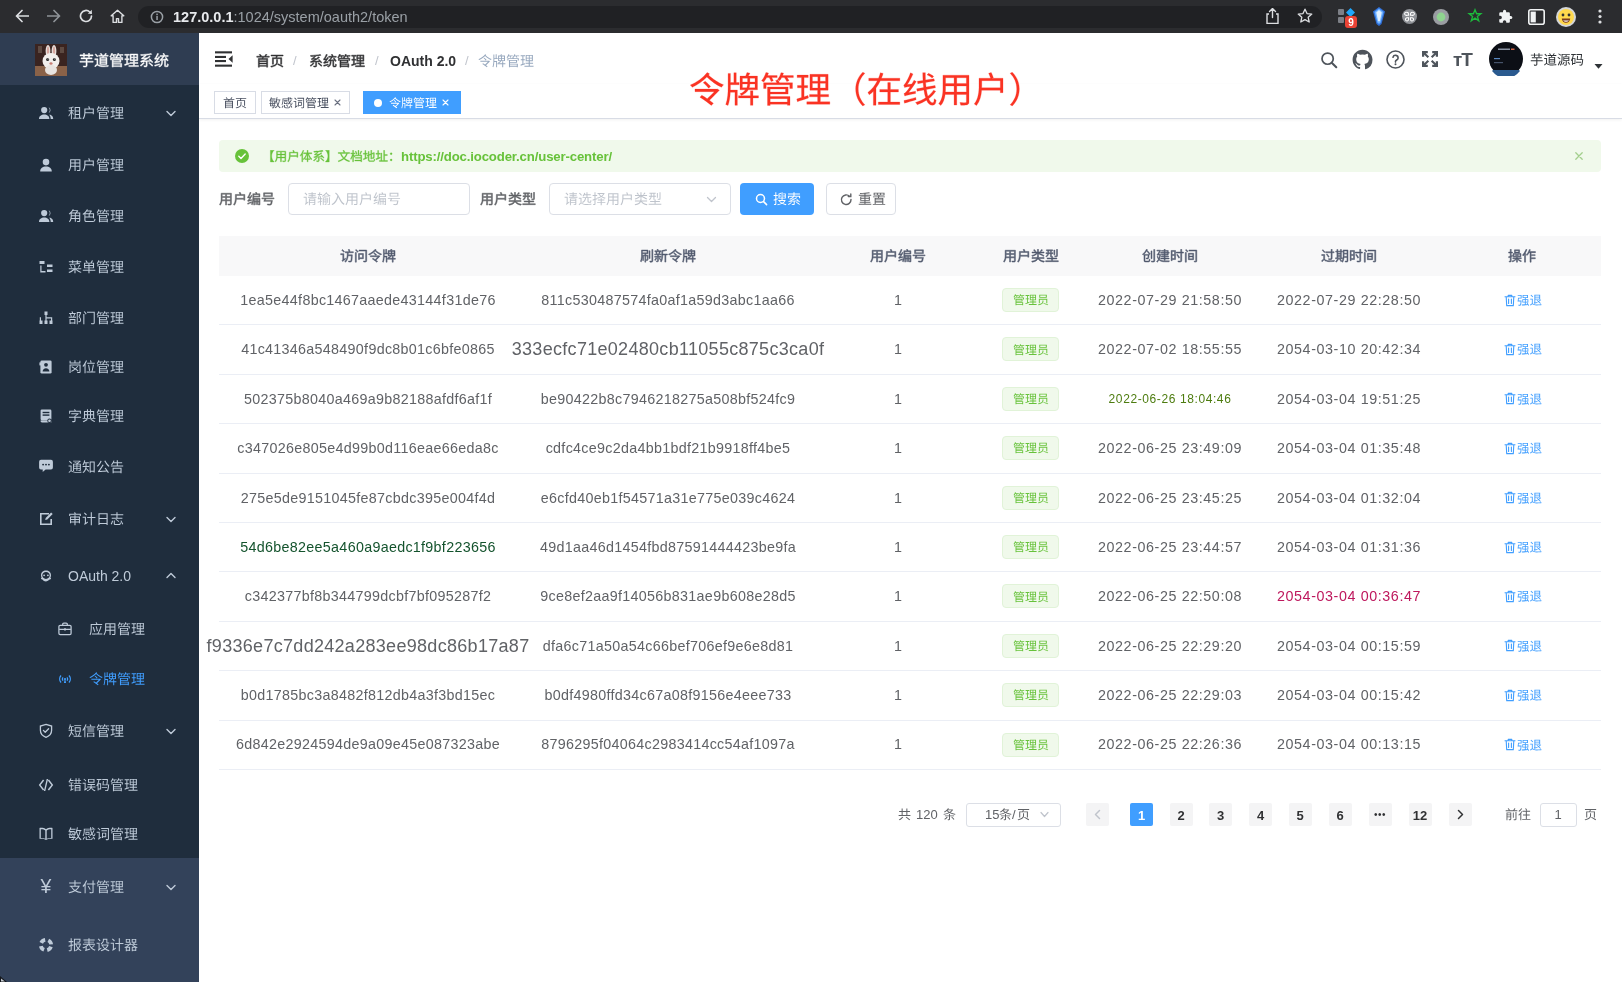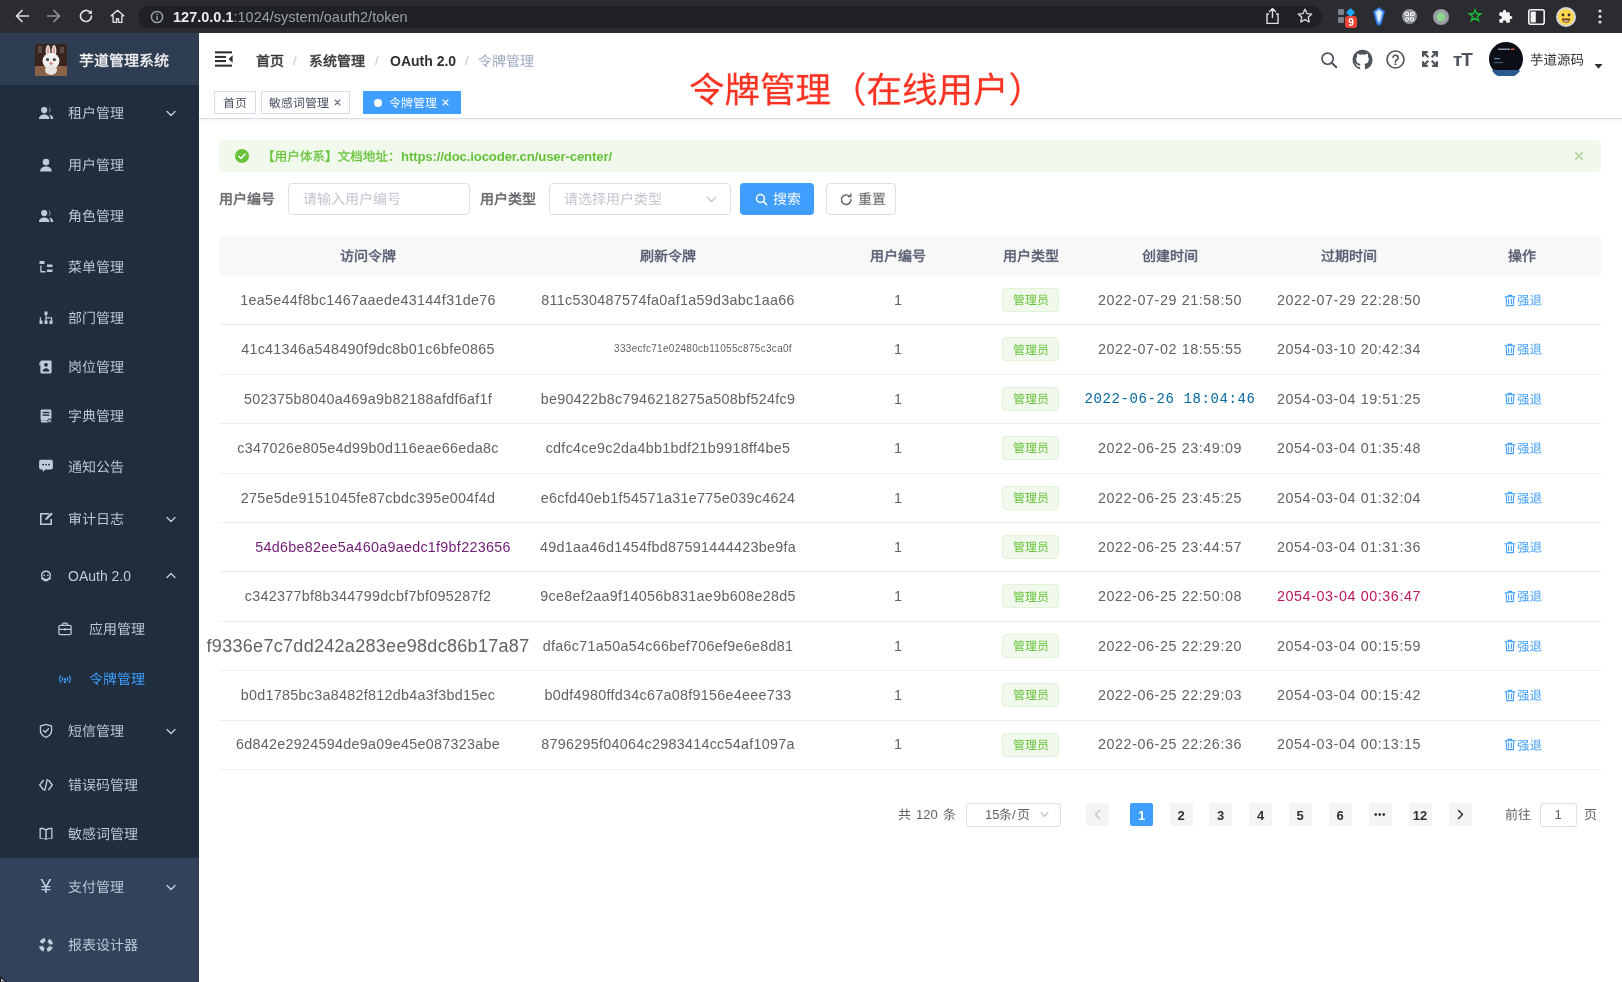--- a/index.html
+++ b/index.html
@@ -685,21 +685,21 @@
     <path d="M1 2.8h10M4.2 2.8V1.4h3.6v1.4M2.2 2.8l.5 8.8h6.6l.5-8.8M4.6 5v4.4M7.4 5v4.4" fill="none" stroke="#409eff" stroke-width="1.1" stroke-linecap="round" stroke-linejoin="round"></path>
   </svg>
 <svg style="position:absolute;left:1516.5px;top:293.9px;" width="25.0" height="15" viewBox="0 0 25.0 15">
     <g fill="#409eff">
       <use href="#u5F3A" transform="matrix(0.01250,0,0,-0.01250,0.00,10.75)"></use>
       <use href="#u9000" transform="matrix(0.01250,0,0,-0.01250,12.50,10.75)"></use>
     </g>
   </svg>
 <div style="position:absolute;left:219.0px;top:373.8px;width:1382.0px;height:1.0px;background:#ebeef5;"></div>
 <span style="position:absolute;font-family:Liberation Sans,sans-serif;font-size:14.3px;line-height:14.3px;color:#606266;font-weight:400;white-space:pre;left:368.0px;transform:translateX(-50%);top:342.2px;letter-spacing:0.30px;">41c41346a548490f9dc8b01c6bfe0865</span>
-<span style="position:absolute;font-family:Liberation Sans,sans-serif;font-size:10px;line-height:14.3px;color:#606266;font-weight:400;white-space:pre;left:668.0px;transform:translateX(-50%);top:342.2px;letter-spacing:0.30px;margin-left:35px;">333ecfc71e02480cb11055c875c3ca0f</span>
+<span style="position:absolute;font-family:Liberation Sans,sans-serif;font-size:18px;line-height:14.3px;color:#606266;font-weight:400;white-space:pre;left:668.0px;transform:translateX(-50%);top:342.2px;letter-spacing:0.30px;">333ecfc71e02480cb11055c875c3ca0f</span>
 <span style="position:absolute;font-family:Liberation Sans,sans-serif;font-size:14.3px;line-height:14.3px;color:#606266;font-weight:400;white-space:pre;left:898.0px;transform:translateX(-50%);top:342.2px;">1</span>
 <div style="position:absolute;left:1002.0px;top:337.4px;width:57.0px;height:24.0px;background:#f0f9eb;border:1px solid #e1f3d8;border-radius:4px;box-sizing:border-box;"></div>
 <svg style="position:absolute;left:1012.5px;top:343.5px;" width="36.0" height="15" viewBox="0 0 36.0 15">
     <g fill="#67c23a">
       <use href="#u7BA1" transform="matrix(0.01200,0,0,-0.01200,0.00,10.32)"></use>
       <use href="#u7406" transform="matrix(0.01200,0,0,-0.01200,12.00,10.32)"></use>
       <use href="#u5458" transform="matrix(0.01200,0,0,-0.01200,24.00,10.32)"></use>
     </g>
   </svg>
 <span style="position:absolute;font-family:Liberation Sans,sans-serif;font-size:14.3px;line-height:14.3px;color:#606266;font-weight:400;white-space:pre;left:1170.0px;transform:translateX(-50%);top:342.2px;letter-spacing:0.60px;">2022-07-02 18:55:55</span>
@@ -718,21 +718,21 @@
 <span style="position:absolute;font-family:Liberation Sans,sans-serif;font-size:14.3px;line-height:14.3px;color:#606266;font-weight:400;white-space:pre;left:668.0px;transform:translateX(-50%);top:391.7px;letter-spacing:0.30px;">be90422b8c7946218275a508bf524fc9</span>
 <span style="position:absolute;font-family:Liberation Sans,sans-serif;font-size:14.3px;line-height:14.3px;color:#606266;font-weight:400;white-space:pre;left:898.0px;transform:translateX(-50%);top:391.7px;">1</span>
 <div style="position:absolute;left:1002.0px;top:386.8px;width:57.0px;height:24.0px;background:#f0f9eb;border:1px solid #e1f3d8;border-radius:4px;box-sizing:border-box;"></div>
 <svg style="position:absolute;left:1012.5px;top:392.9px;" width="36.0" height="15" viewBox="0 0 36.0 15">
     <g fill="#67c23a">
       <use href="#u7BA1" transform="matrix(0.01200,0,0,-0.01200,0.00,10.32)"></use>
       <use href="#u7406" transform="matrix(0.01200,0,0,-0.01200,12.00,10.32)"></use>
       <use href="#u5458" transform="matrix(0.01200,0,0,-0.01200,24.00,10.32)"></use>
     </g>
   </svg>
-<span style="position:absolute;font-family:Liberation Mono, monospace;font-size:14px;line-height:14.3px;color:#0369a1;font-weight:400;white-space:pre;left:1170.0px;transform:translateX(-50%);top:391.7px;letter-spacing:0.60px;">2022-06-26 18:04:46</span>
+<span style="position:absolute;font-family:Liberation Sans, sans-serif;font-size:12px;line-height:14.3px;color:#4d7c0f;font-weight:400;white-space:pre;left:1170.0px;transform:translateX(-50%);top:391.7px;letter-spacing:0.60px;">2022-06-26 18:04:46</span>
 <span style="position:absolute;font-family:Liberation Sans,sans-serif;font-size:14.3px;line-height:14.3px;color:#606266;font-weight:400;white-space:pre;left:1349.0px;transform:translateX(-50%);top:391.7px;letter-spacing:0.60px;">2054-03-04 19:51:25</span>
 <svg style="position:absolute;left:1503.5px;top:392.3px" width="12" height="13" viewBox="0 0 12 13">
     <path d="M1 2.8h10M4.2 2.8V1.4h3.6v1.4M2.2 2.8l.5 8.8h6.6l.5-8.8M4.6 5v4.4M7.4 5v4.4" fill="none" stroke="#409eff" stroke-width="1.1" stroke-linecap="round" stroke-linejoin="round"></path>
   </svg>
 <svg style="position:absolute;left:1516.5px;top:392.7px;" width="25.0" height="15" viewBox="0 0 25.0 15">
     <g fill="#409eff">
       <use href="#u5F3A" transform="matrix(0.01250,0,0,-0.01250,0.00,10.75)"></use>
       <use href="#u9000" transform="matrix(0.01250,0,0,-0.01250,12.50,10.75)"></use>
     </g>
   </svg>
@@ -776,21 +776,21 @@
 <svg style="position:absolute;left:1503.5px;top:491.1px" width="12" height="13" viewBox="0 0 12 13">
     <path d="M1 2.8h10M4.2 2.8V1.4h3.6v1.4M2.2 2.8l.5 8.8h6.6l.5-8.8M4.6 5v4.4M7.4 5v4.4" fill="none" stroke="#409eff" stroke-width="1.1" stroke-linecap="round" stroke-linejoin="round"></path>
   </svg>
 <svg style="position:absolute;left:1516.5px;top:491.5px;" width="25.0" height="15" viewBox="0 0 25.0 15">
     <g fill="#409eff">
       <use href="#u5F3A" transform="matrix(0.01250,0,0,-0.01250,0.00,10.75)"></use>
       <use href="#u9000" transform="matrix(0.01250,0,0,-0.01250,12.50,10.75)"></use>
     </g>
   </svg>
 <div style="position:absolute;left:219.0px;top:571.4px;width:1382.0px;height:1.0px;background:#ebeef5;"></div>
-<span style="position:absolute;font-family:Liberation Sans,sans-serif;font-size:14.3px;line-height:14.3px;color:#701a75;font-weight:400;white-space:pre;left:383px;transform:translateX(-50%);top:539.9px;letter-spacing:0.30px;">54d6be82ee5a460a9aedc1f9bf223656</span>
+<span style="position:absolute;font-family:Liberation Sans,sans-serif;font-size:14.3px;line-height:14.3px;color:#14532d;font-weight:400;white-space:pre;left:368.0px;transform:translateX(-50%);top:539.9px;letter-spacing:0.30px;">54d6be82ee5a460a9aedc1f9bf223656</span>
 <span style="position:absolute;font-family:Liberation Sans,sans-serif;font-size:14.3px;line-height:14.3px;color:#606266;font-weight:400;white-space:pre;left:668.0px;transform:translateX(-50%);top:539.9px;letter-spacing:0.30px;">49d1aa46d1454fbd87591444423be9fa</span>
 <span style="position:absolute;font-family:Liberation Sans,sans-serif;font-size:14.3px;line-height:14.3px;color:#606266;font-weight:400;white-space:pre;left:898.0px;transform:translateX(-50%);top:539.9px;">1</span>
 <div style="position:absolute;left:1002.0px;top:535.0px;width:57.0px;height:24.0px;background:#f0f9eb;border:1px solid #e1f3d8;border-radius:4px;box-sizing:border-box;"></div>
 <svg style="position:absolute;left:1012.5px;top:541.1px;" width="36.0" height="15" viewBox="0 0 36.0 15">
     <g fill="#67c23a">
       <use href="#u7BA1" transform="matrix(0.01200,0,0,-0.01200,0.00,10.32)"></use>
       <use href="#u7406" transform="matrix(0.01200,0,0,-0.01200,12.00,10.32)"></use>
       <use href="#u5458" transform="matrix(0.01200,0,0,-0.01200,24.00,10.32)"></use>
     </g>
   </svg>

